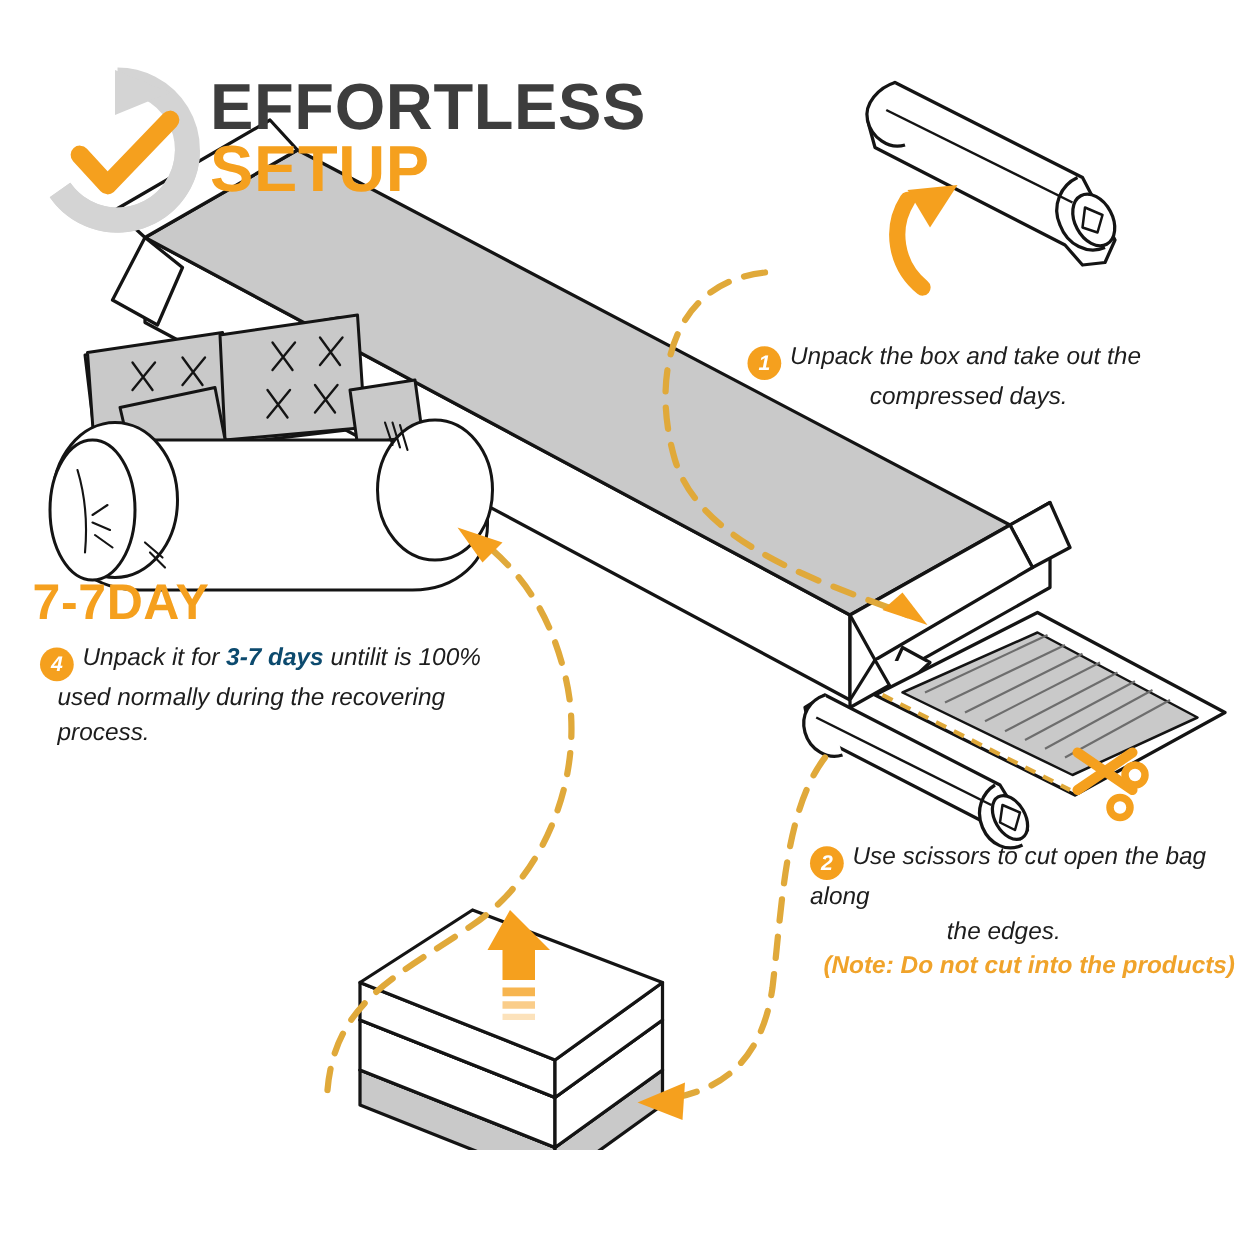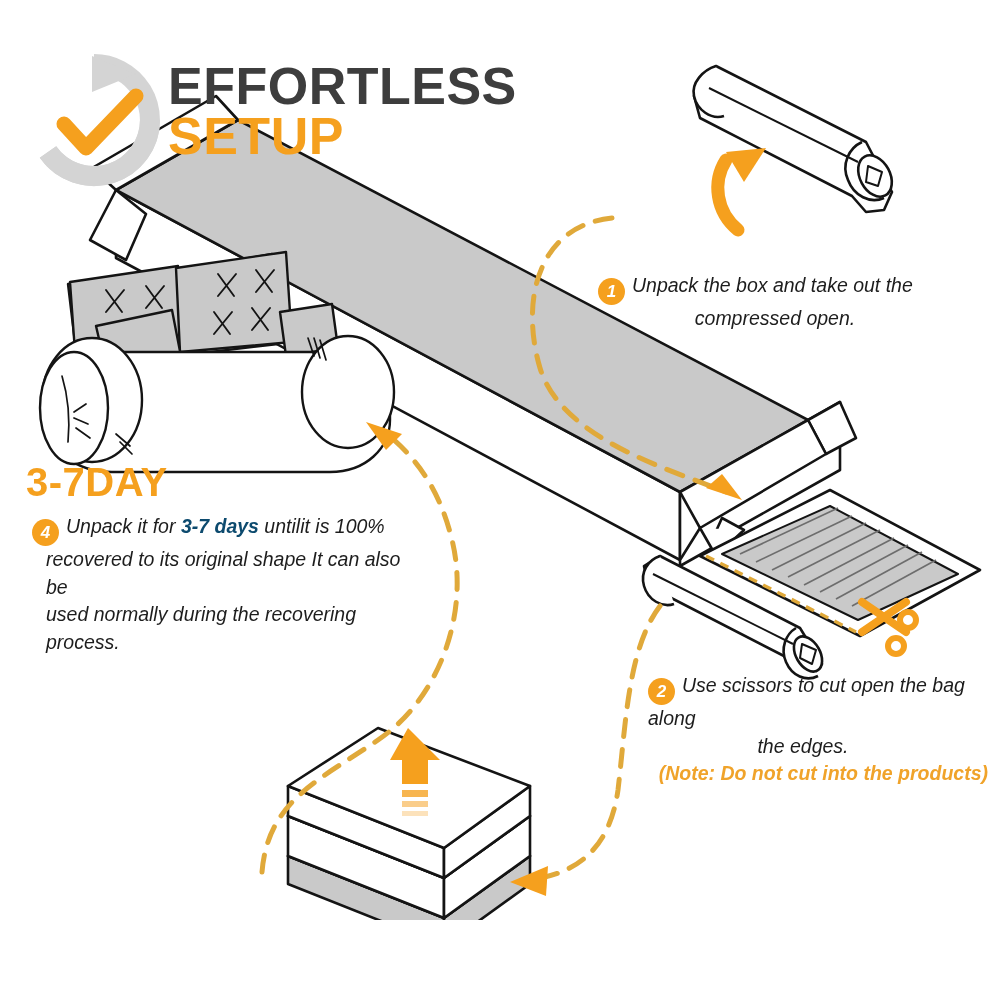--- a/index.html
+++ b/index.html
@@ -258,35 +258,34 @@
     <path d="M24,100 A56,56 0 0 0 126,68" fill="none" stroke="#D4D4D4" stroke-width="20"></path>
     <path d="M68,4 L68,40 L112,22 Z" fill="#D4D4D4"></path>
     <path d="M40,72 L62,96 L112,44" fill="none" stroke="#F5A01E" stroke-width="15" stroke-linecap="round" stroke-linejoin="round"></path>
   </svg>
 
   <div id="headline-block">
     <span class="headline-line headline-dark">EFFORTLESS</span>
     <span class="headline-line headline-accent">SETUP</span>
   </div>
 
-  <div id="day-heading">3-7DAY</div>
+  <div id="day-heading">7-7DAY</div>
 
   <div class="caption" id="caption-1">
     <span class="l1"><span class="badge">1</span><span>Unpack the box and take out the</span></span>
-    <span class="l2">compressed open.</span>
+    <span class="l2">compressed days.</span>
   </div>
 
   <div class="caption" id="caption-2">
     <span class="l1"><span class="badge">2</span><span>Use scissors to cut open the bag along</span></span>
     <span class="l2">the edges.</span>
     <span class="l3 note">(Note: Do not cut into the products)</span>
   </div>
 
   <div class="caption" id="caption-3">
   </div>
 
   <div class="caption" id="caption-4">
     <span class="l1"><span class="badge">4</span><span>Unpack it for </span><span class="hl">3-7 days</span><span> untilit is 100%</span></span>
-    <span class="l2">recovered to its original shape It can also be</span>
     <span class="l3">used normally during the recovering process.</span>
   </div>
 
 </div>
 
 </body></html>

